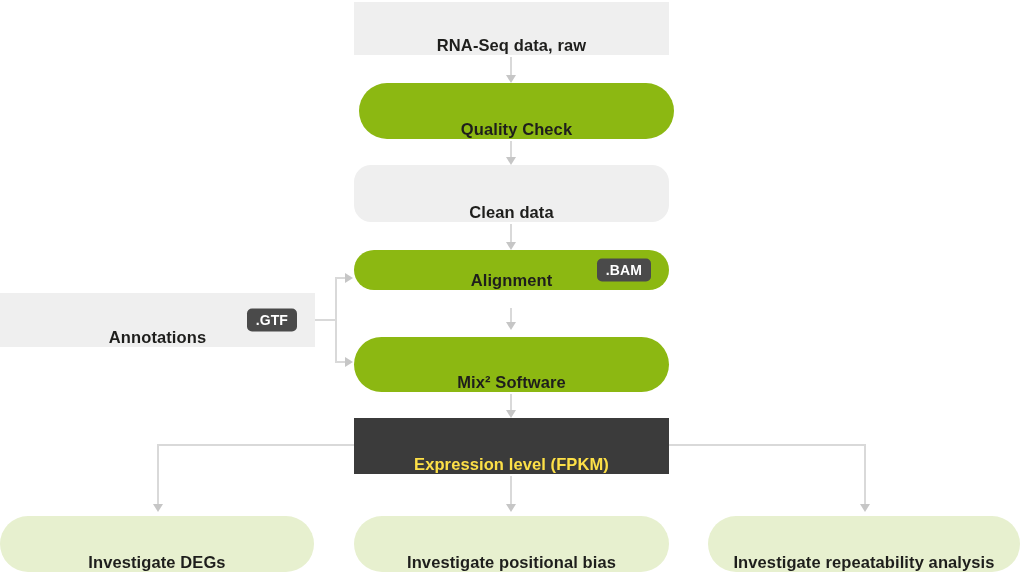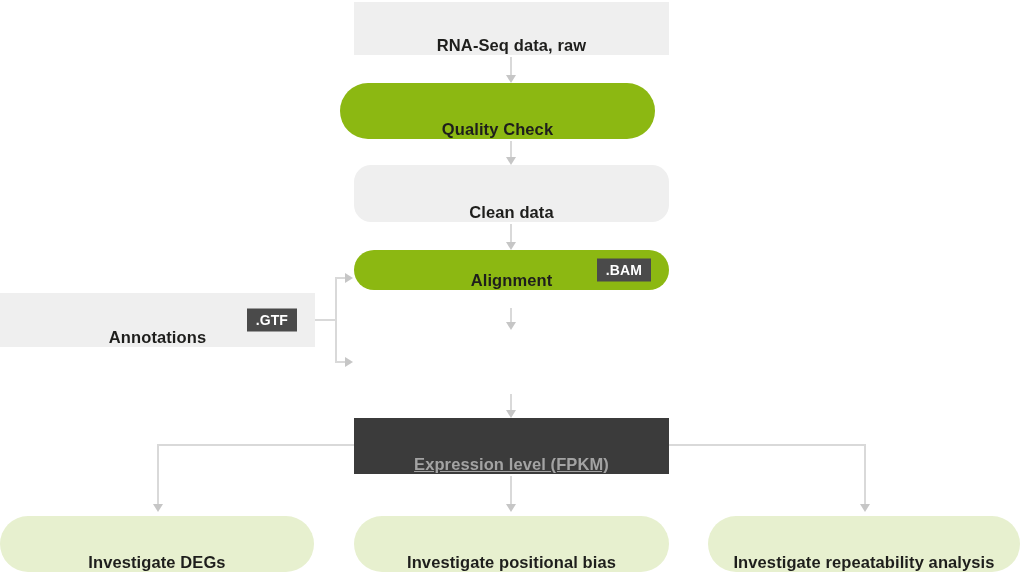--- a/index.html
+++ b/index.html
@@ -21,33 +21,33 @@
     align-items: flex-end;
     justify-content: center;
     font-size: 16.5px;
     font-weight: 700;
     color: #1e1e1c;
     letter-spacing: 0.1px;
     text-align: center;
   }
   .box-gray   { background: #efefef; }
   .pill-green { background: #8cb812; border-radius: 28px; }
-  .box-dark   { background: #3b3b3b; color: #a3a3a3; text-decoration: underline; }
+  .box-dark   { background: #3b3b3b; color: #fde047; }
   .pill-light { background: #e7f0cf; border-radius: 28px; }
   .badge {
     position: absolute;
     right: 18px;
     top: 50%;
     transform: translateY(-50%);
     background: #4a4a4a;
     color: #ffffff;
     font-size: 14px;
     font-weight: 700;
     padding: 4px 9px 5px 9px;
-    border-radius: 0;
+    border-radius: 5px;
     line-height: 1;
   }
   .vline { position: absolute; width: 2px; background: #d9d9d9; }
   .hline { position: absolute; height: 2px; background: #d9d9d9; }
   .arr-down {
     position: absolute;
     width: 0; height: 0;
     border-left: 5px solid transparent;
     border-right: 5px solid transparent;
     border-top: 8px solid #c6c6c6;
@@ -65,21 +65,21 @@
 
 <div class="canvas">
 
   <div class="node box-gray" style="left:354px; top:2px; width:315px; height:53px;">
     <span>RNA-Seq data, raw</span>
   </div>
 
   <div class="vline" style="left:510px; top:57px; height:18px;"></div>
   <div class="arr-down" style="left:506px; top:75px;"></div>
 
-  <div class="node pill-green" style="left:340px; top:83px; width:315px; height:56px;">
+  <div class="node pill-green" style="left:359px; top:83px; width:315px; height:56px;">
     <span>Quality Check</span>
   </div>
 
   <div class="vline" style="left:510px; top:141px; height:16px;"></div>
   <div class="arr-down" style="left:506px; top:157px;"></div>
 
   <div class="node box-gray" style="left:354px; top:165px; width:315px; height:57px;border-radius:17px;">
     <span>Clean data</span>
   </div>
 
@@ -87,20 +87,23 @@
   <div class="arr-down" style="left:506px; top:242px;"></div>
 
   <div class="node pill-green" style="left:354px; top:250px; width:315px; height:40px;">
     <span>Alignment</span>
     <span class="badge">.BAM</span>
   </div>
 
   <div class="vline" style="left:510px; top:308px; height:14px;"></div>
   <div class="arr-down" style="left:506px; top:322px;"></div>
 
+  <div class="node pill-green" style="left:354px; top:337px; width:315px; height:55px;">
+    <span>Mix² Software</span>
+  </div>
 
   <div class="vline" style="left:510px; top:394px; height:16px;"></div>
   <div class="arr-down" style="left:506px; top:410px;"></div>
 
   <div class="node box-dark" style="left:354px; top:418px; width:315px; height:56px;">
     <span>Expression level (FPKM)</span>
   </div>
 
   <div class="node box-gray" style="left:0px; top:293px; width:315px; height:54px;">
     <span>Annotations</span>

